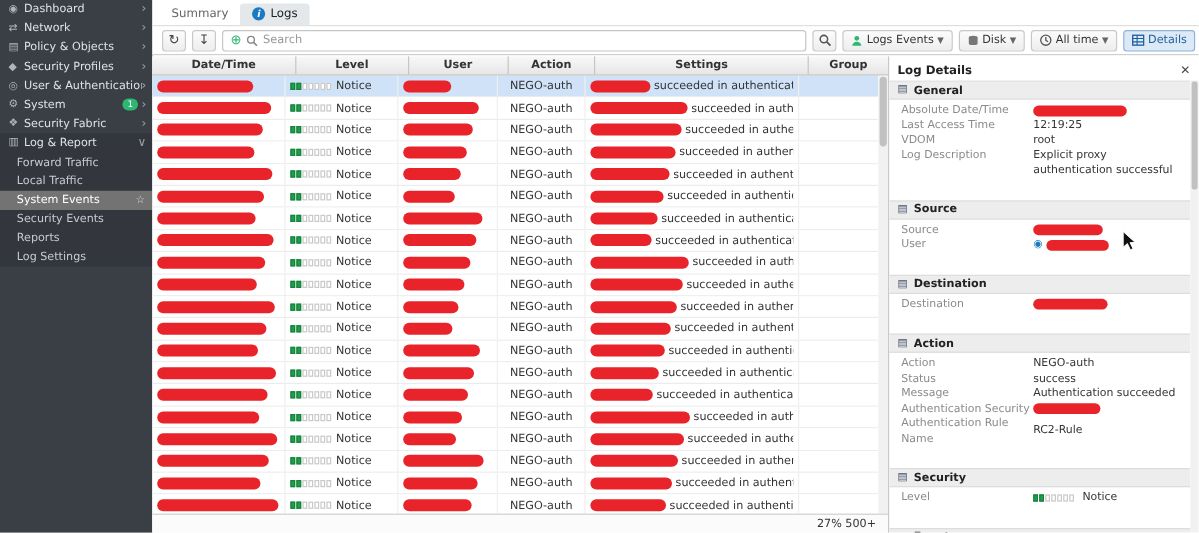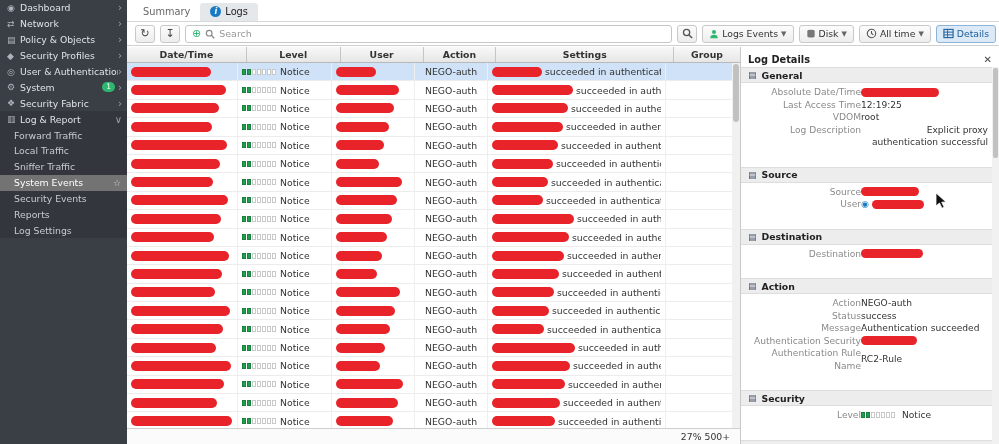--- a/index.html
+++ b/index.html
@@ -60,21 +60,21 @@
   .details { position:absolute; right:0; top:0; width:259px; bottom:0; background:#fff; border-left:1px solid #c9c9c9; overflow:hidden; }
   .dt-head { height:20px; display:flex; align-items:center; padding:12px 7px; font-weight:bold; font-size:9.8px; color:#222; }
   .dt-head .close { margin-left:auto; color:#444; cursor:pointer; font-size:10px; }
   .dt-scroll { position:absolute; top:20px; right:0; width:7px; bottom:0; background:#f1f1f1; cursor:pointer; }
   .dt-scroll .thumb { position:absolute; top:1px; left:1px; width:5px; height:90px; background:#c1c1c1; border-radius:2px; }
   .sections { position:absolute; top:20px; left:0; right:7px; bottom:0; overflow:hidden; }
   .section { margin-bottom:10px; }
   .sec-title { height:16px; background:#ededed; border-top:1px solid #ddd; border-bottom:1px solid #ddd; display:flex; align-items:center; gap:5px; padding:0 7px; font-weight:bold; font-size:9.3px; color:#222; cursor:pointer; }
   .sec-ic { color:#44546a; font-size:9px; }
   .sec-body { padding:3px 0 8px; }
-  .f-row { display:flex; line-height:12.5px; padding-left:10px;text-align:right; }
+  .f-row { display:flex; line-height:12.5px; padding-left:10px; }
   .f-label { width:110px; flex:none; color:#8a8a8a; font-size:9.1px; }
   .f-value { flex:1; color:#333; font-size:9.1px; display:flex; align-items:center; gap:3px; flex-wrap:wrap; word-break:break-word; padding-right:4px; }
   .f-value .redact { height:9px; }
   .blue-ic { color:#1a7bc4; font-size:9px; }
 
   
   .cursor { position:absolute; left:935px; top:192px; pointer-events:none; }
 </style>
 </head>
 <body>
@@ -121,23 +121,20 @@
     <div class="nav-item expanded">
       <span class="nav-icon">▥</span>
       <span class="nav-label">Log &amp; Report</span>
       <span class="nav-chev">∨</span>
     </div>
     <div class="child-item">
       <span class="nav-label">Forward Traffic</span>
     </div>
     <div class="child-item">
       <span class="nav-label">Local Traffic</span>
-    </div>
-    <div class="child-item">
-      <span class="nav-label">Sniffer Traffic</span>
     </div>
     <div class="child-item selected">
       <span class="nav-label">System Events</span>
       <span class="star">☆</span>
     </div>
     <div class="child-item">
       <span class="nav-label">Security Events</span>
     </div>
     <div class="child-item">
       <span class="nav-label">Reports</span>

